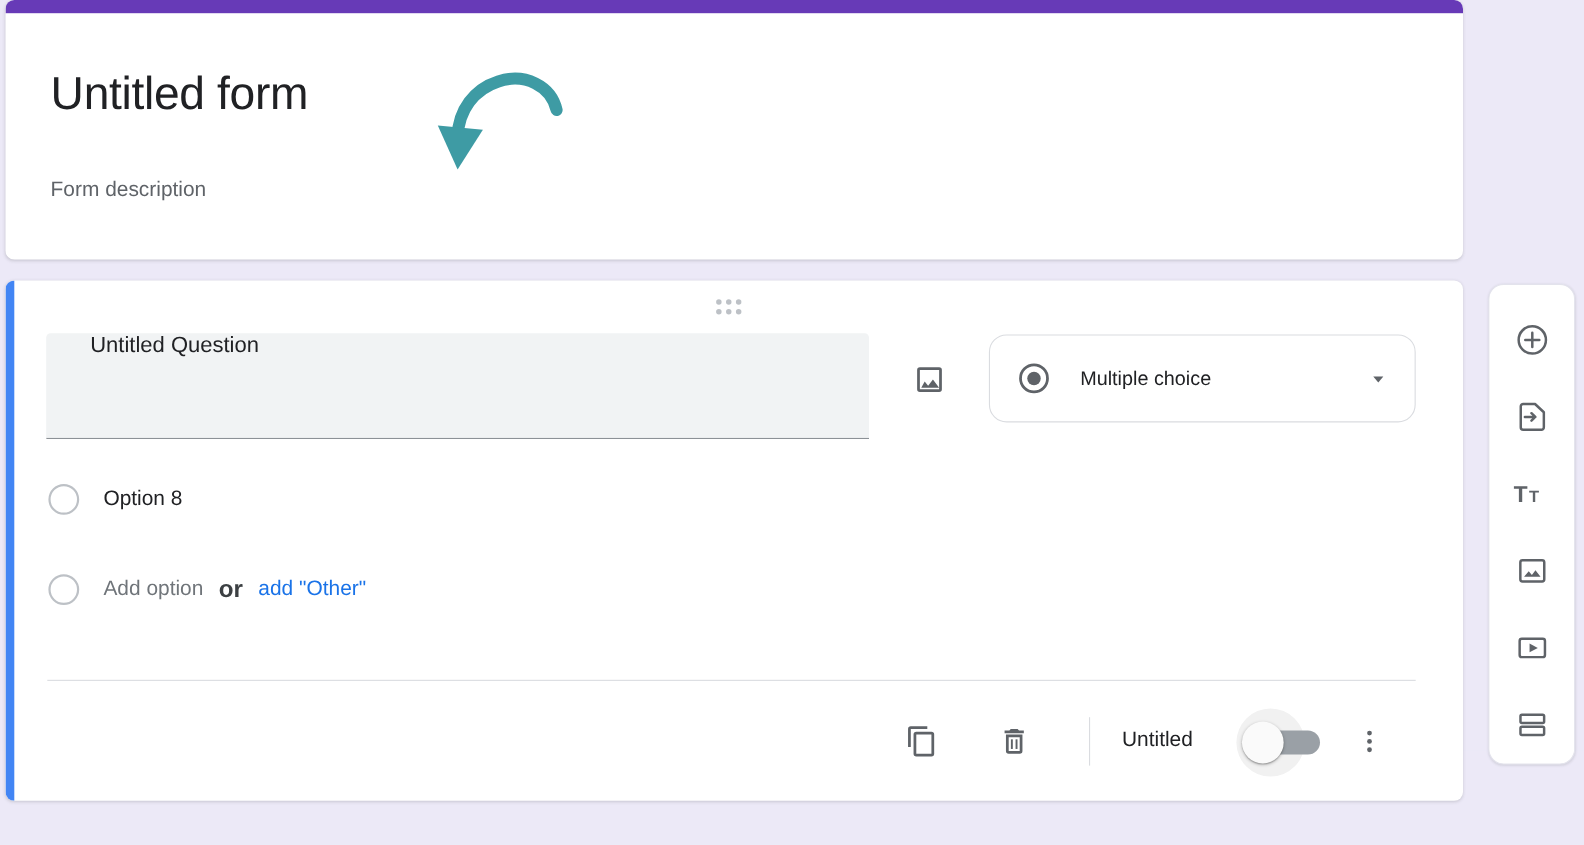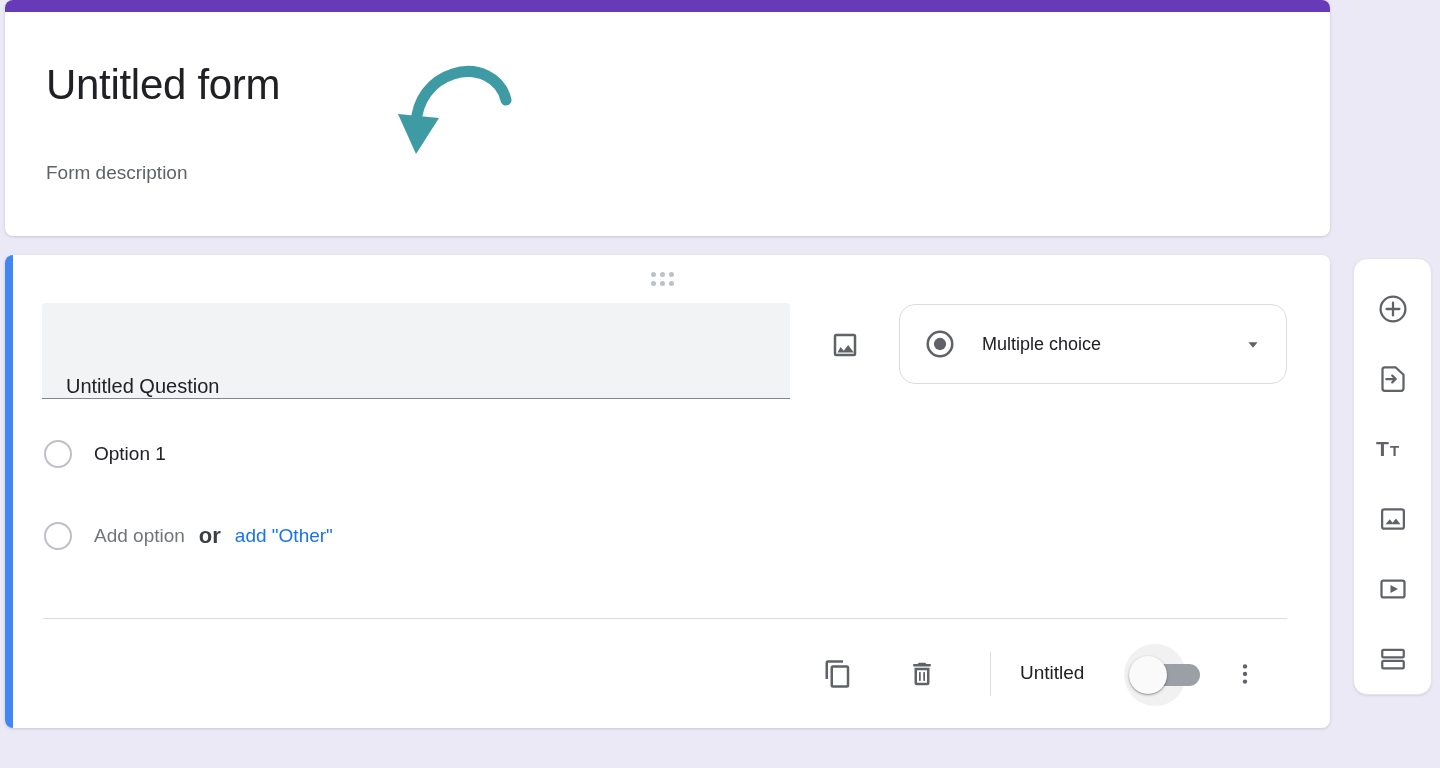--- a/index.html
+++ b/index.html
@@ -70,22 +70,22 @@
     display: block; width: 5px; height: 5px;
     border-radius: 50%; background: #BDC1C6;
   }
 
   .q-title-field {
     position: absolute; left: 42px; top: 303px;
     width: 748px; height: 96px;
     background: #F1F3F4;
     border-bottom: 1px solid #80868B;
     border-radius: 4px 4px 0 0;
-    display: flex; align-items: flex-end;
-    padding: 0 24px;
+    display: flex; align-items: flex-start;
+    padding: 0 40px;
   }
   .q-title-text {
     font-size: 20px; color: #202124; font-weight: 400;
   }
 
   .img-btn {
     position: absolute; left: 823px; top: 323px;
     width: 44px; height: 44px;
     display: flex; align-items: center; justify-content: center;
     border-radius: 50%;
@@ -244,21 +244,21 @@
     <span class="type-label">Multiple choice</span>
     <span class="type-caret">
       <svg width="22" height="22" viewBox="0 0 24 24">
         <path fill="#5F6368" d="M7 10l5 6 5-6z"></path>
       </svg>
     </span>
   </div>
 
   <div class="option-row r1">
     <span class="radio-circle"></span>
-    <span class="option-text">Option 1</span>
+    <span class="option-text">Option 8</span>
   </div>
 
   <div class="option-row r2">
     <span class="radio-circle"></span>
     <span class="option-text muted">Add option</span>
     <span class="or-word">or</span>
     <span class="add-other">add "Other"</span>
   </div>
 
   <div class="divider"></div>

